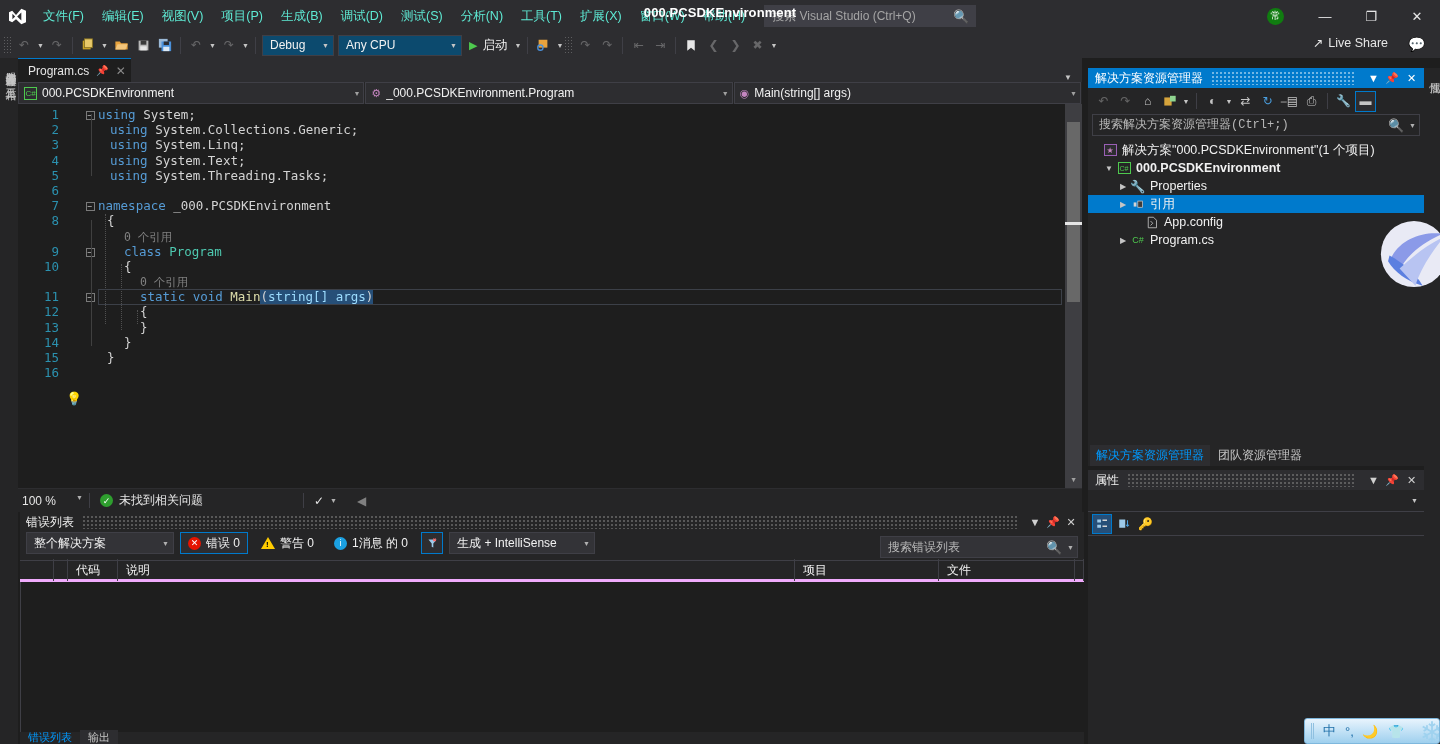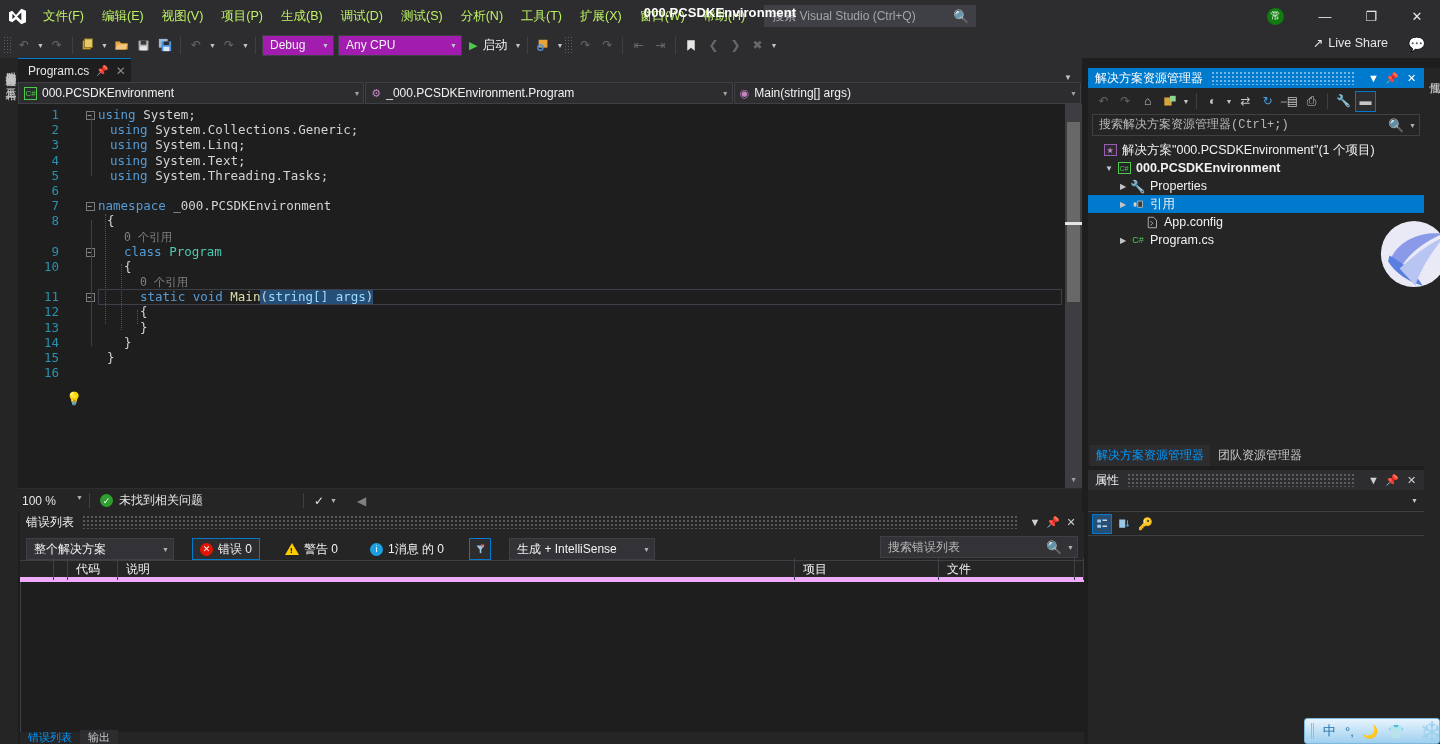--- a/index.html
+++ b/index.html
@@ -17,21 +17,21 @@
   
   .titlebar {
     position: absolute; top: 0; left: 0; width: 1440px; height: 32px;
     background: #2d2d30; display: flex; align-items: center;
   }
   .vs-logo { width: 34px; height: 32px; display: flex; align-items: center; justify-content: center; }
   .vs-logo svg { width: 17px; height: 17px; }
   .menubar { display: flex; align-items: center; height: 32px; }
   .menu-item {
     padding: 0 9px; height: 32px; line-height: 32px; font-size: 12.5px;
-    color: #bef264; cursor: default; white-space: nowrap;
+    color: #5eead4; cursor: default; white-space: nowrap;
   }
   .vs-search {
     margin-left: 10px; width: 212px; height: 22px; background: #3f3f46;
     border: 1px solid #3f3f46; display: flex; align-items: center;
     padding: 0 4px 0 7px;
   }
   .vs-search input {
     flex: 1; background: transparent; border: none; outline: none;
     color: #a5a5a5; font-size: 12px; font-family: Liberation Sans, sans-serif;
   }
@@ -66,21 +66,21 @@
     background-size: 3px 3px; background-position: 2px 1px; }
   .tb-btn {
     width: 22px; height: 22px; display: flex; align-items: center;
     justify-content: center; color: #c5c5c5; font-size: 12px; flex: none;
   }
   .tb-btn.dis { opacity: .38; }
   .tb-caret { width: 11px; height: 22px; display: flex; align-items: center;
     justify-content: center; color: #c5c5c5; font-size: 7px; flex: none; }
   .tb-sep { width: 1px; height: 17px; background: #3f3f46; margin: 0 4px; flex: none; }
   .tb-combo {
-    height: 21px; background: #a21caf; border: 1px solid #3f3f46; color: #f1f1f1;
+    height: 21px; background: #0c4a6e; border: 1px solid #3f3f46; color: #f1f1f1;
     font-size: 12px; display: flex; align-items: center; padding: 0 4px 0 7px;
     margin: 0 2px; flex: none;
   }
   .tb-combo .lbl { flex: 1; white-space: nowrap; }
   .tb-combo .car { font-size: 7px; color: #c5c5c5; padding-left: 8px; }
   .tb-run { display: flex; align-items: center; padding: 0 5px; height: 22px; flex: none; }
   .tb-run .tri { color: #4ec94e; font-size: 11px; margin-right: 5px; }
   .tb-run .lbl { font-size: 12.5px; color: #f1f1f1; }
   .live-share {
     position: absolute; right: 52px; top: 3px; display: flex; align-items: center;
@@ -178,21 +178,21 @@
   .st-item { display: flex; align-items: center; gap: 6px; padding: 0 10px; }
 
   
   .errorlist { position: absolute; left: 20px; top: 512px; width: 1064px; height: 232px; background: #252526; }
   .el-header { height: 20px; display: flex; align-items: center; padding: 0 4px 0 6px; }
   .el-title { font-size: 12px; color: #f1f1f1; white-space: nowrap; }
   .el-dots { flex: 1; height: 14px; margin: 0 8px; opacity: .5;
     background-image: radial-gradient(#8a8a8a 1px, transparent 1px);
     background-size: 4px 4px; background-position: 0 4px; }
   .el-hbtn { width: 18px; text-align: center; color: #d0d0d0; font-size: 11px; }
-  .el-toolbar { height: 28px; display: flex; align-items: flex-end; gap: 18px; padding: 0 6px; }
+  .el-toolbar { height: 28px; display: flex; align-items: flex-start; gap: 6px; padding: 0 6px; }
   .el-combo {
     height: 22px; background: #333337; border: 1px solid #3f3f46; color: #f1f1f1;
     font-size: 12px; display: flex; align-items: center; padding: 0 4px 0 7px;
   }
   .el-combo .lbl { flex: 1; white-space: nowrap; }
   .el-combo .car { color: #b0b0b0; font-size: 7px; padding-left: 8px; }
   .el-chip {
     height: 22px; display: flex; align-items: center; gap: 5px; padding: 0 7px;
     font-size: 12px; color: #f1f1f1; white-space: nowrap;
   }
@@ -211,21 +211,21 @@
   .el-search {
     position: absolute; right: 6px; top: 24px; width: 198px; height: 22px;
     background: #333337; border: 1px solid #3f3f46; display: flex; align-items: center;
     padding: 0 3px 0 7px;
   }
   .el-search input { flex: 1; background: transparent; border: none; outline: none;
     color: #b8b8b8; font-size: 12px; font-family: inherit; }
   .el-search input::placeholder { color: #b8b8b8; opacity: 1; }
   .el-colhead {
     height: 22px; background: #252526; border-top: 1px solid #3f3f46;
-    border-bottom: 5px solid #f0abfc; display: flex; align-items: center;
+    border-bottom: 3px solid #f0abfc; display: flex; align-items: center;
     font-size: 12px; color: #f1f1f1;
   }
   .el-col { padding-left: 8px; border-right: 1px solid #3f3f46; height: 22px;
     line-height: 22px; overflow: hidden; white-space: nowrap; }
   .el-grid { background: #1e1e1e; height: 150px; border-left: 1px solid #3f3f46; }
   .el-bottomtabs { position: absolute; left: 0; bottom: 0; height: 14px;
     display: flex; gap: 0; overflow: hidden; }
   .el-btab { font-size: 11px; padding: 0 8px; color: #0097fb; white-space: nowrap; }
   .el-btab.inactive { color: #c5c5c5; background: #2d2d30; }
 

